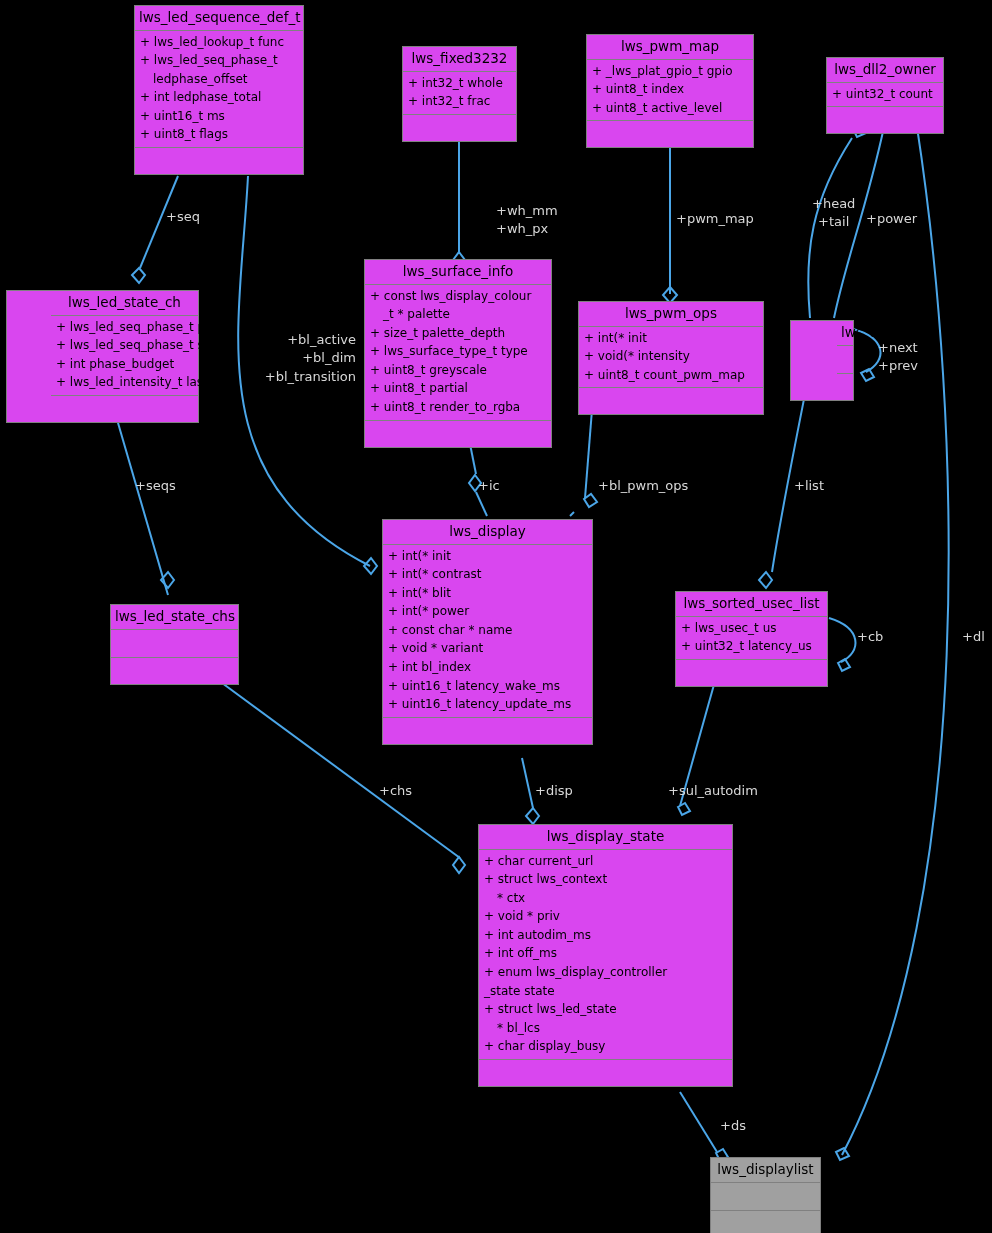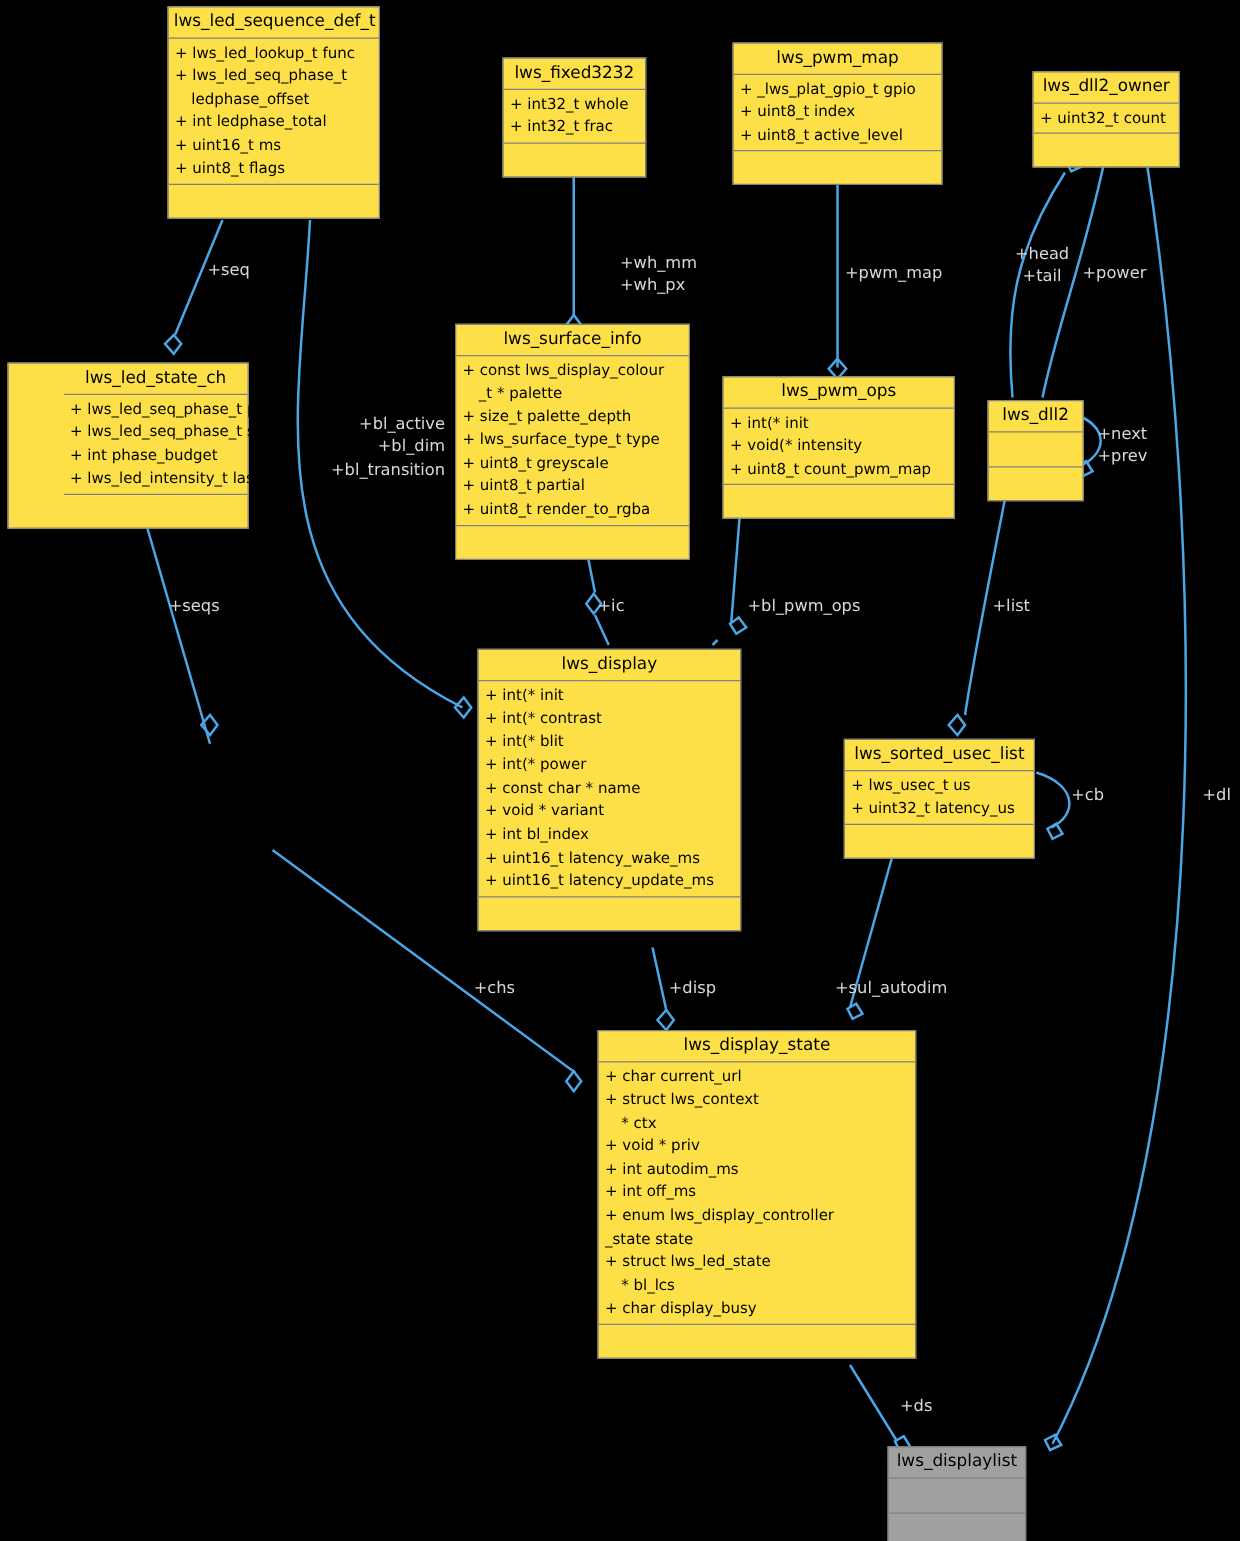--- a/index.html
+++ b/index.html
@@ -21,21 +21,21 @@
     left: 0;
     top: 0;
     width: 992px;
     height: 1233px;
     pointer-events: none;
   }
   .uml-class {
     position: absolute;
     box-sizing: border-box;
     border: 1px solid #808080;
-    background: #fde047;
+    background: #d946ef;
     color: #000000;
   }
   .uml-class.highlight {
     background: #a0a0a0;
   }
   .uml-title {
     text-align: center;
     font-size: 13.5px;
     line-height: 1.0;
     padding: 5px 4px 5px 4px;
@@ -206,26 +206,31 @@
   <div class="uml-class" style="left:578px; top:301px; width:186px;">
     <div class="uml-title">lws_pwm_ops</div>
     <div class="uml-attrs">
       <div class="attr">+ int(* init</div>
       <div class="attr">+ void(* intensity</div>
       <div class="attr">+ uint8_t count_pwm_map</div>
     </div>
     <div class="uml-ops"></div>
   </div>
 
-  <div class="uml-class" style="left:790px; top:320px; width:77px;">
+  <div class="uml-class" style="left:790px; top:320px; width:64px;padding-left:46px;">
     <div class="uml-title">lws_dll2</div>
     <div class="uml-attrs empty"></div>
     <div class="uml-ops"></div>
   </div>
 
+  <div class="uml-class" style="left:110px; top:604px; width:129px;">
+    <div class="uml-title">lws_led_state_chs</div>
+    <div class="uml-attrs empty"></div>
+    <div class="uml-ops"></div>
+  </div>
 
   <div class="uml-class" style="left:382px; top:519px; width:211px;">
     <div class="uml-title">lws_display</div>
     <div class="uml-attrs">
       <div class="attr">+ int(* init</div>
       <div class="attr">+ int(* contrast</div>
       <div class="attr">+ int(* blit</div>
       <div class="attr">+ int(* power</div>
       <div class="attr">+ const char * name</div>
       <div class="attr">+ void * variant</div>

